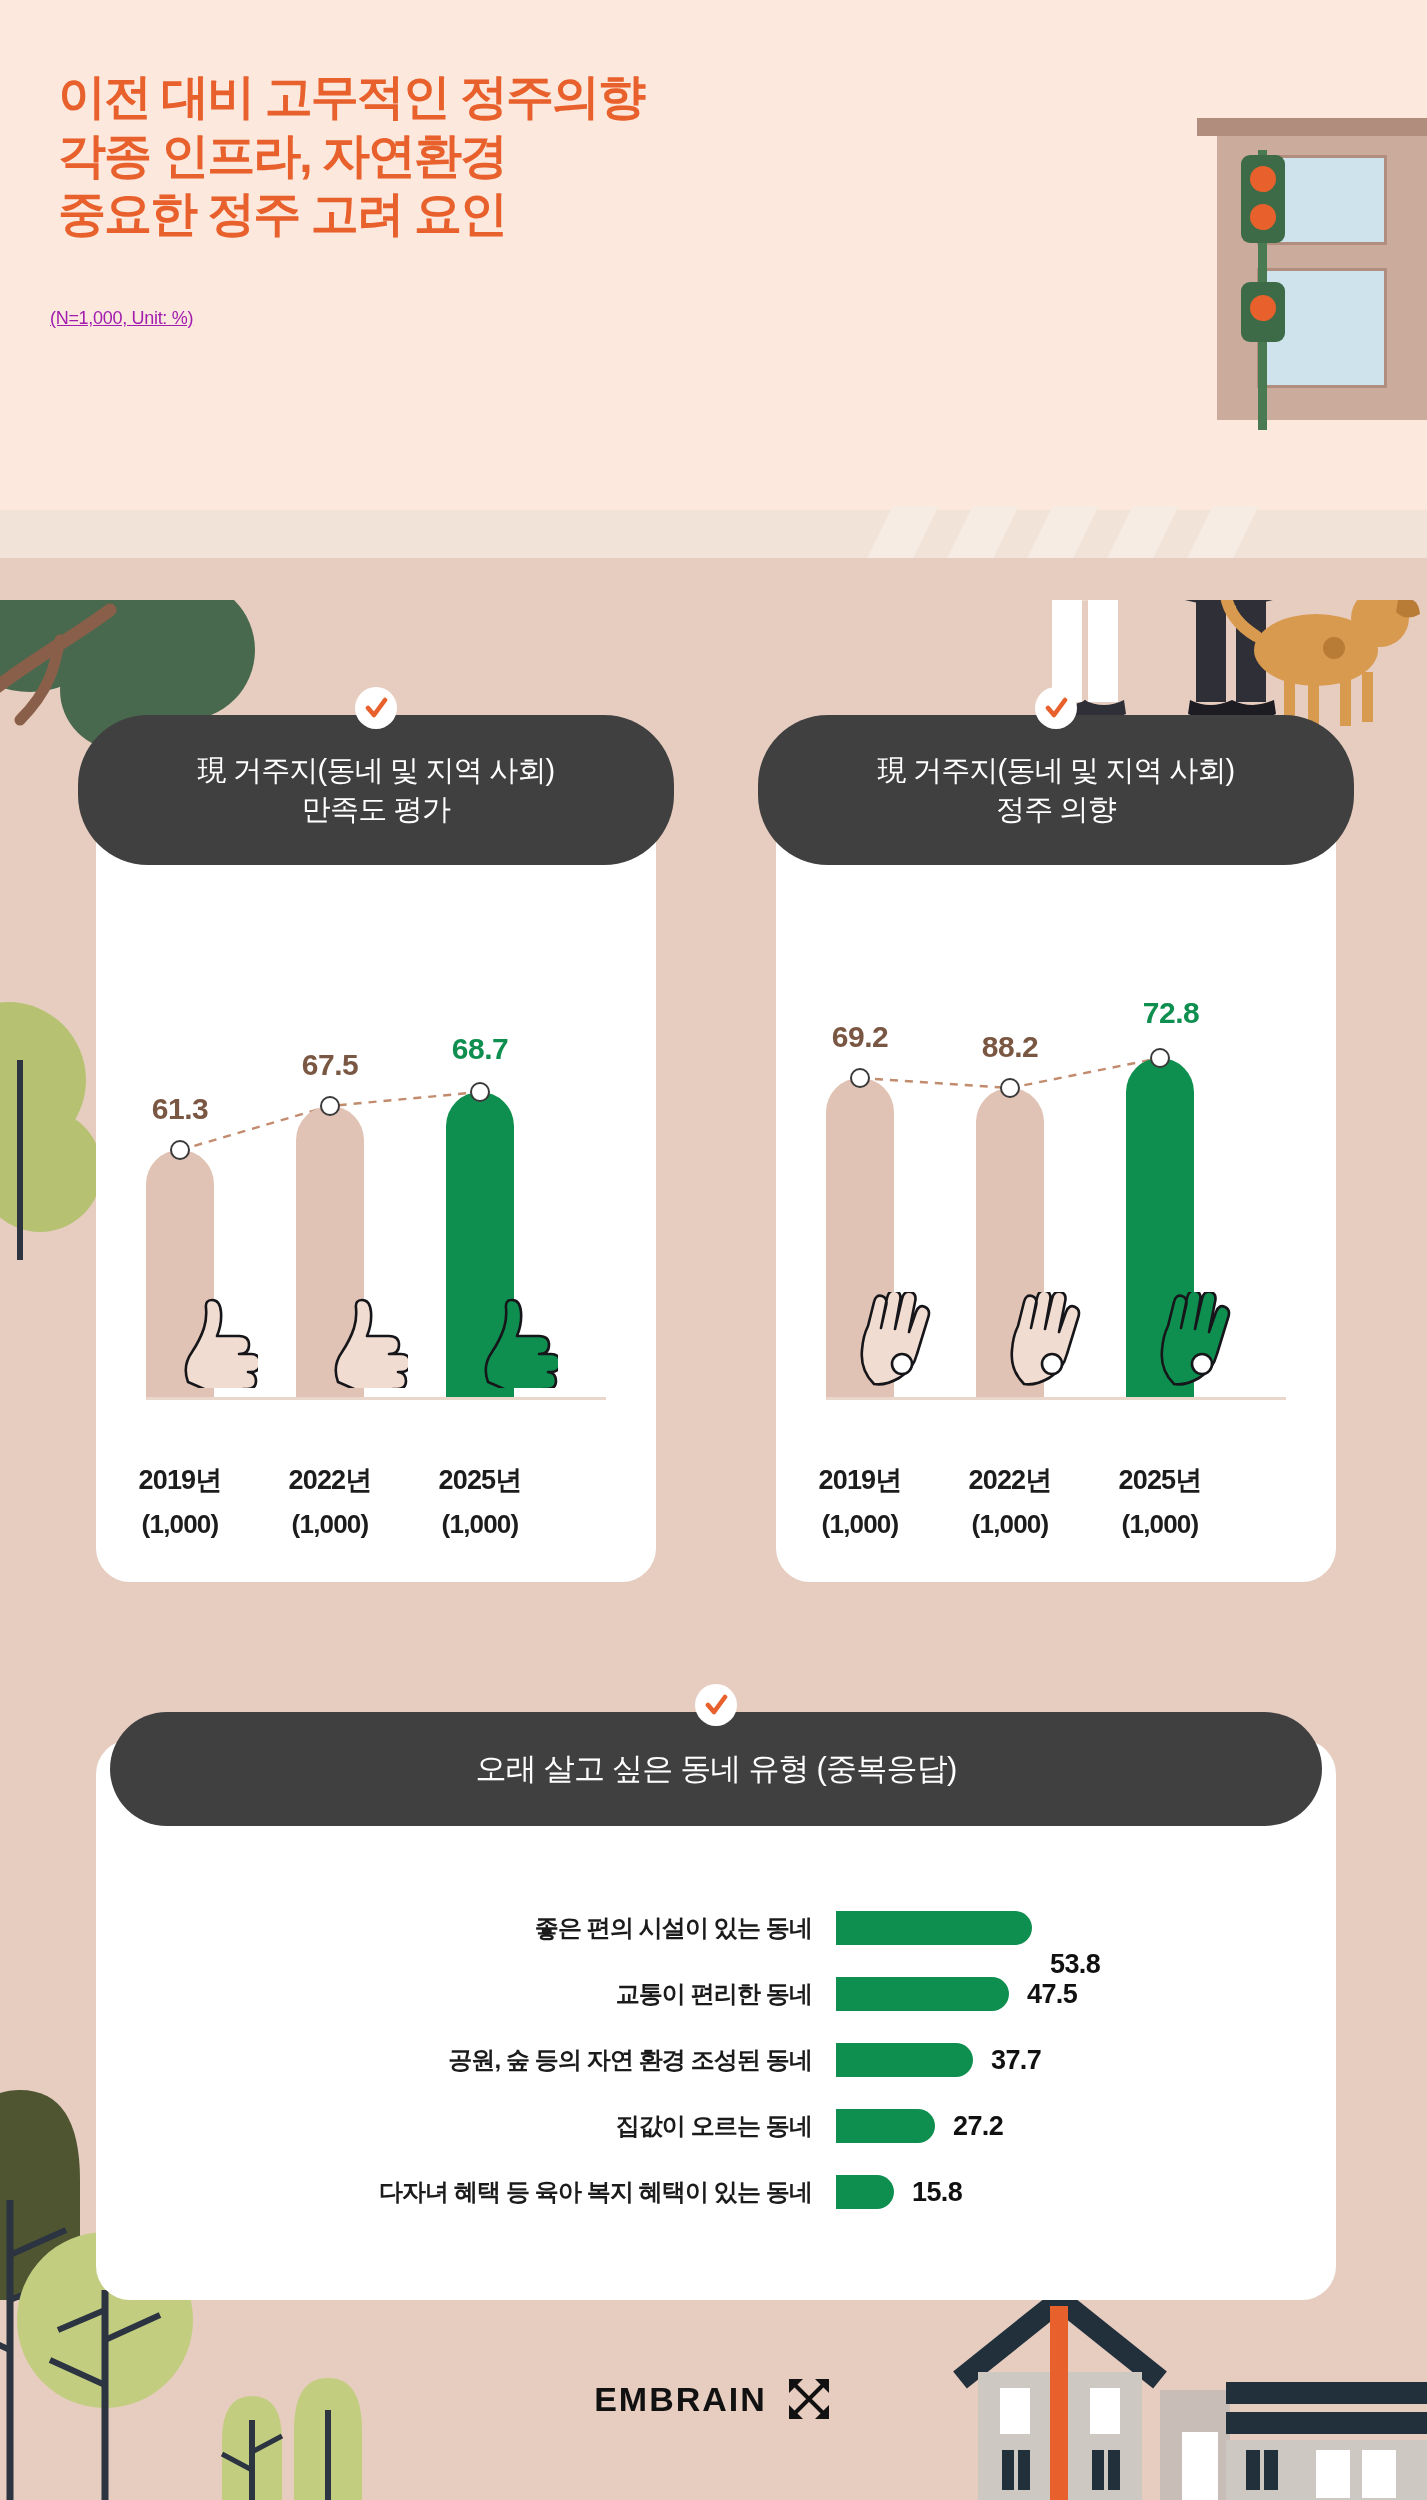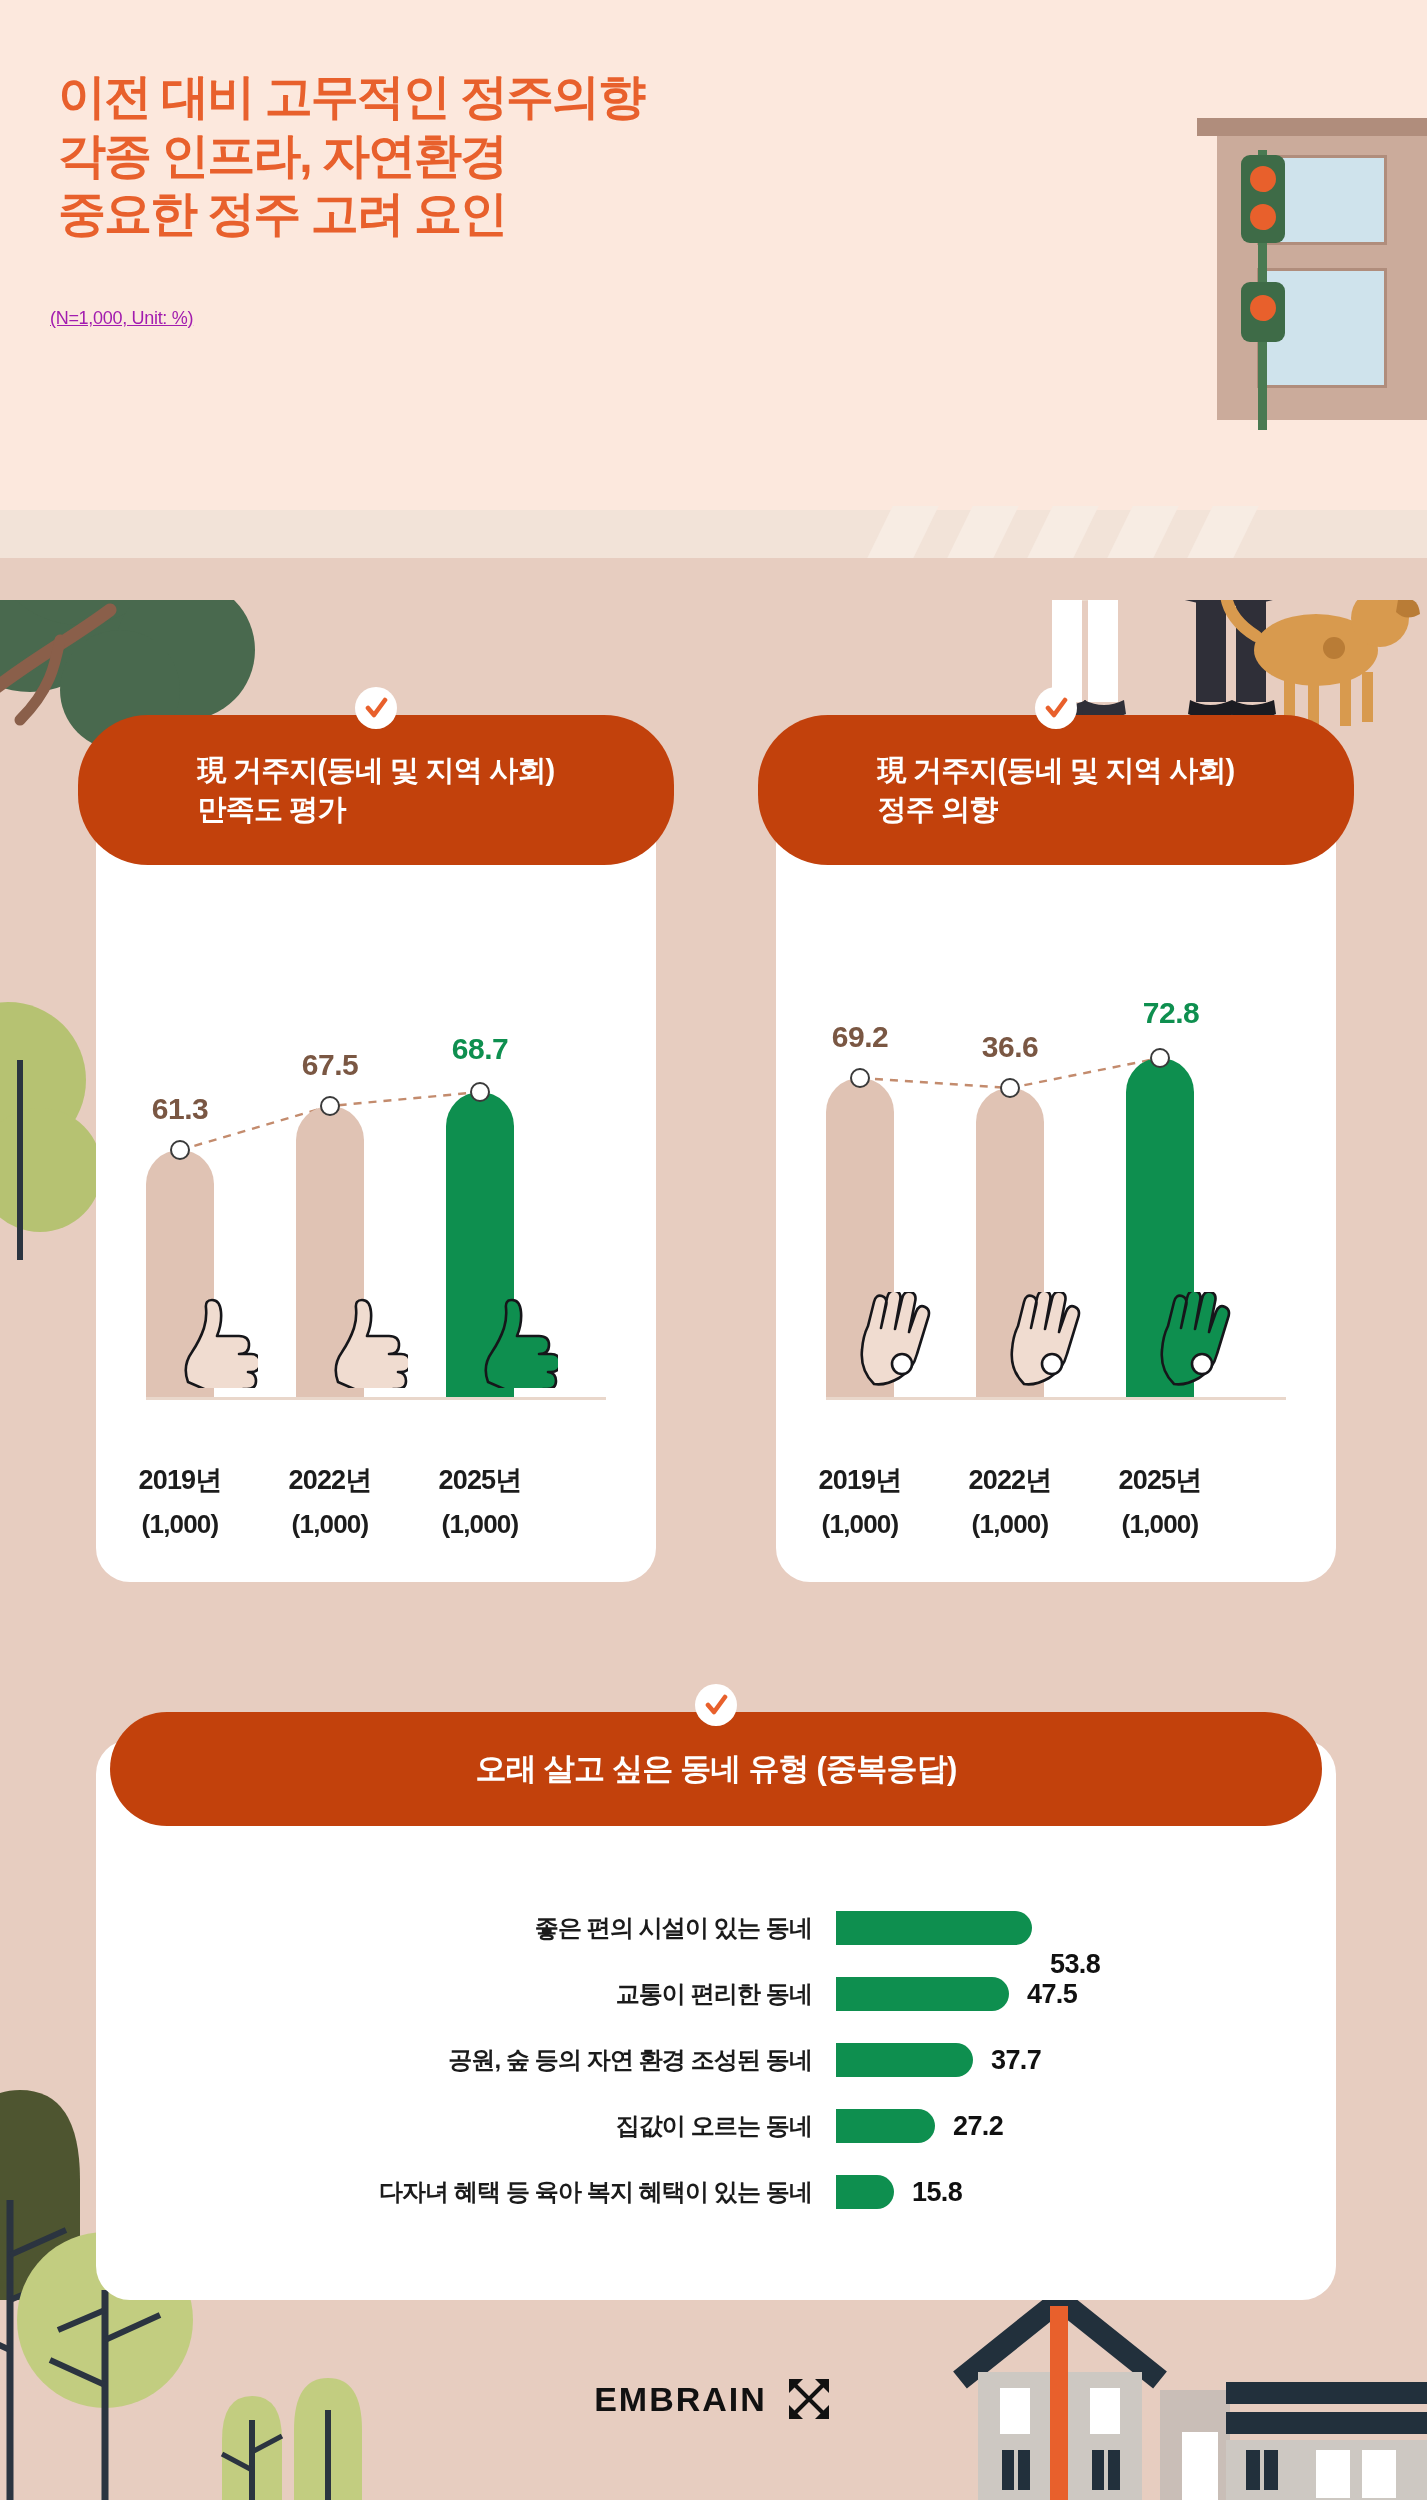--- a/index.html
+++ b/index.html
@@ -57,23 +57,23 @@
 
   
   .card {
     position:absolute; background:#ffffff; border-radius:34px; z-index:10;
   }
   .card1 { left:96px; top:742px; width:560px; height:840px; }
   .card2 { left:776px; top:742px; width:560px; height:840px; }
   .card3 { left:96px; top:1740px; width:1240px; height:560px; }
 
   .pill {
-    position:absolute; background:#c2410c; color:#fff; border-radius:70px;
-    display:flex; align-items:center; justify-content:center; text-align:left;
-    font-size:29px; font-weight:700; line-height:1.35; letter-spacing:-0.8px;
+    position:absolute; background:#404040; color:#fff; border-radius:70px;
+    display:flex; align-items:center; justify-content:center; text-align:center;
+    font-size:29px; font-weight:400; line-height:1.35; letter-spacing:-0.8px;
     z-index:12;
   }
   .pill1 { left:78px; top:715px; width:596px; height:150px; }
   .pill2 { left:758px; top:715px; width:596px; height:150px; }
   .pill3 { left:110px; top:1712px; width:1212px; height:114px; font-size:31px;}
 
   .check {
     position:absolute; width:42px; height:42px; border-radius:50%; background:#fff;
     display:flex; align-items:center; justify-content:center; z-index:13;
   }
@@ -336,21 +336,21 @@
 
     <div class="vbar" style="left:40px; height:319px;"></div>
     <div class="vbar" style="left:190px; height:309px;"></div>
     <div class="vbar green" style="left:340px; height:339px;"></div>
 
     <div class="dot" style="left:64px; top:148px;"></div>
     <div class="dot" style="left:214px; top:158px;"></div>
     <div class="dot" style="left:364px; top:128px;"></div>
 
     <div class="vval" style="left:19px; top:100px;">69.2</div>
-    <div class="vval" style="left:169px; top:110px;">36.6</div>
+    <div class="vval" style="left:169px; top:110px;">88.2</div>
     <div class="vval green" style="left:330px; top:76px;">72.8</div>
 
     <svg style="position:absolute;left:66px;bottom:172px;width:92px;height:96px;" viewBox="0 0 92 96">
       <path d="M22 92 q -14 -14 -12 -34 q 1 -14 6 -24 l 6 -24 q 2 -8 8 -6 q 6 2 4 10 l -5 22 l 6 -30 q 2 -9 9 -7 q 6 2 4 10 l -5 28 l 7 -30 q 2 -9 9 -7 q 6 2 4 10 l -6 30 l 7 -20 q 3 -8 9 -5 q 6 3 3 11 l -11 36 q -4 16 -18 24 q -14 8 -25 6z" fill="#f0dcd0" stroke="#16161a" stroke-width="2.6" stroke-linejoin="round"></path>
       <circle cx="50" cy="72" r="10" fill="#ffffff" stroke="#16161a" stroke-width="2.6"></circle>
     </svg>
     <svg style="position:absolute;left:216px;bottom:172px;width:92px;height:96px;" viewBox="0 0 92 96">
       <path d="M22 92 q -14 -14 -12 -34 q 1 -14 6 -24 l 6 -24 q 2 -8 8 -6 q 6 2 4 10 l -5 22 l 6 -30 q 2 -9 9 -7 q 6 2 4 10 l -5 28 l 7 -30 q 2 -9 9 -7 q 6 2 4 10 l -6 30 l 7 -20 q 3 -8 9 -5 q 6 3 3 11 l -11 36 q -4 16 -18 24 q -14 8 -25 6z" fill="#f0dcd0" stroke="#16161a" stroke-width="2.6" stroke-linejoin="round"></path>
       <circle cx="50" cy="72" r="10" fill="#ffffff" stroke="#16161a" stroke-width="2.6"></circle>
     </svg>

